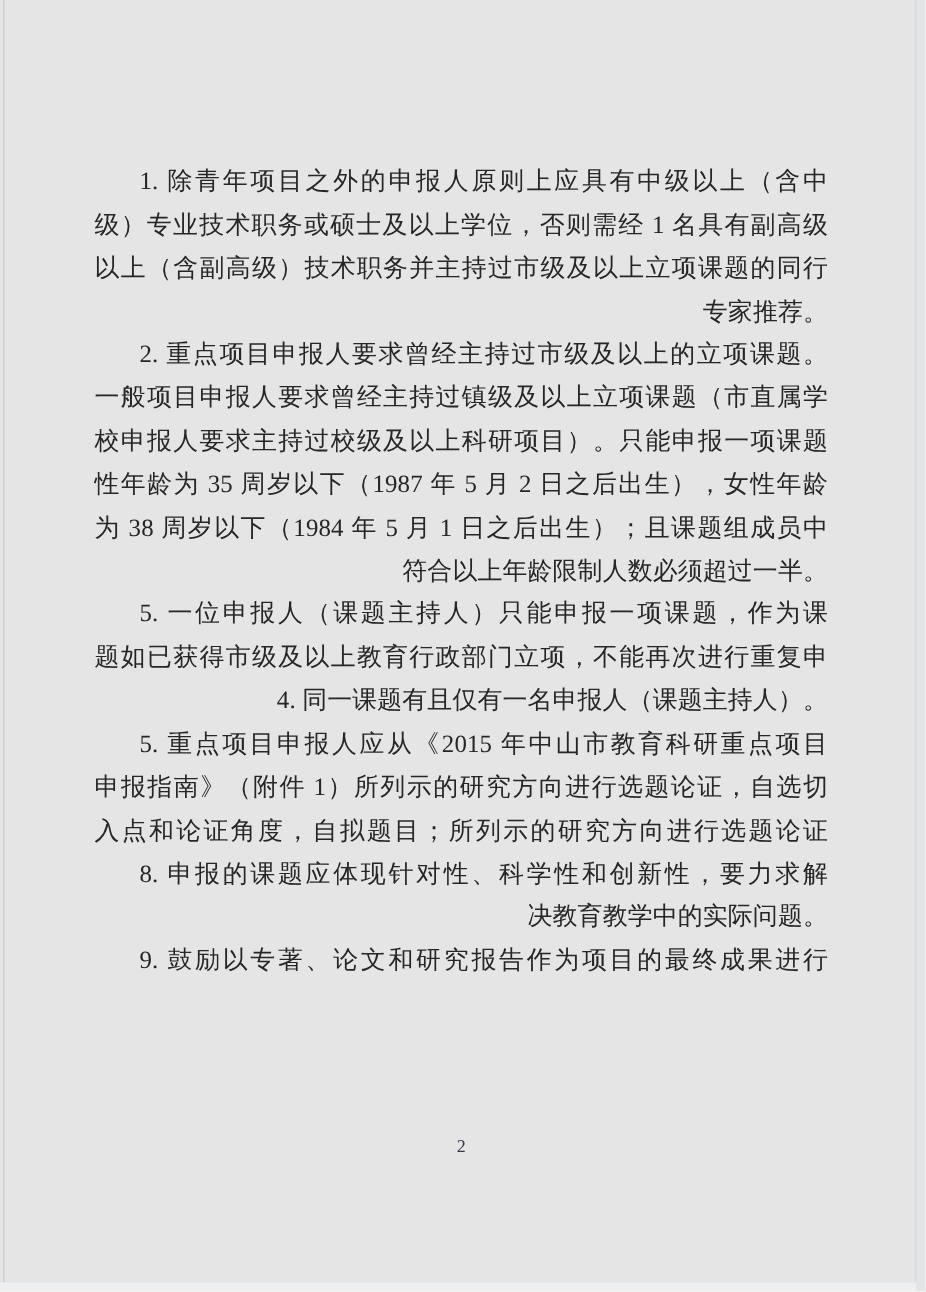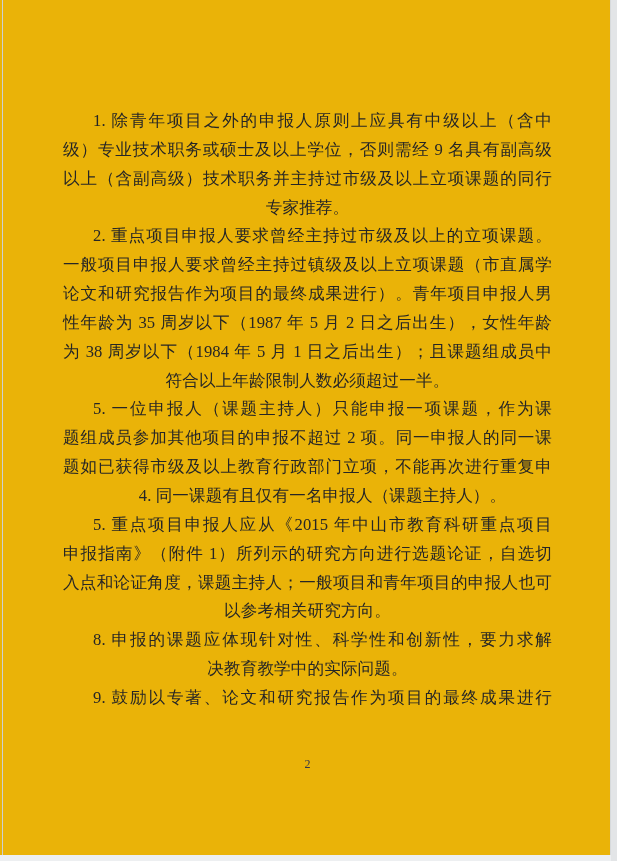--- a/index.html
+++ b/index.html
@@ -5,21 +5,21 @@
   html, body {
     margin: 0;
     padding: 0;
     background: #ffffff;
     font-family: "Liberation Serif", "DejaVu Serif", serif;
   }
   .viewport {
     position: relative;
     width: 617px;
     height: 861px;
-    background: #eab308;
+    background: #e5e5e5;
     overflow: hidden;
   }
   
   .edge-left {
     position: absolute;
     left: 2px; top: 0;
     width: 1px; height: 855px;
     background: #cdd0d3;
   }
   .edge-right {
@@ -40,21 +40,21 @@
     position: absolute;
     left: 63px;
     top: 107px;
     width: 489px;
     font-size: 16.6px;
     line-height: 28.85px;
     color: #262626;
     letter-spacing: 0.1px;
   }
   .line {
-    text-align: center;
+    text-align: right;
     white-space: normal;
   }
   .line.just {
     text-align: justify;
     text-align-last: justify;
     text-justify: inter-character;
   }
   .line.first {
     padding-left: 30px;
   }
@@ -71,36 +71,34 @@
 </head>
 <body>
 
 <div class="viewport">
   <div class="edge-left"></div>
   <div class="edge-right"></div>
   <div class="edge-bottom"></div>
 
   <div class="text-block">
       <div class="line first just">1. 除青年项目之外的申报人原则上应具有中级以上（含中</div>
-      <div class="line just">级）专业技术职务或硕士及以上学位，否则需经 9 名具有副高级</div>
+      <div class="line just">级）专业技术职务或硕士及以上学位，否则需经 1 名具有副高级</div>
       <div class="line just">以上（含副高级）技术职务并主持过市级及以上立项课题的同行</div>
       <div class="line">专家推荐。</div>
       <div class="line first just">2. 重点项目申报人要求曾经主持过市级及以上的立项课题。</div>
       <div class="line just">一般项目申报人要求曾经主持过镇级及以上立项课题（市直属学</div>
-      <div class="line just">论文和研究报告作为项目的最终成果进行）。青年项目申报人男</div>
+      <div class="line just">校申报人要求主持过校级及以上科研项目）。只能申报一项课题</div>
       <div class="line just">性年龄为 35 周岁以下（1987 年 5 月 2 日之后出生），女性年龄</div>
       <div class="line just">为 38 周岁以下（1984 年 5 月 1 日之后出生）；且课题组成员中</div>
       <div class="line">符合以上年龄限制人数必须超过一半。</div>
       <div class="line first just">5. 一位申报人（课题主持人）只能申报一项课题，作为课</div>
-      <div class="line just">题组成员参加其他项目的申报不超过 2 项。同一申报人的同一课</div>
       <div class="line just">题如已获得市级及以上教育行政部门立项，不能再次进行重复申</div>
       <div class="line first">4. 同一课题有且仅有一名申报人（课题主持人）。</div>
       <div class="line first just">5. 重点项目申报人应从《2015 年中山市教育科研重点项目</div>
       <div class="line just">申报指南》（附件 1）所列示的研究方向进行选题论证，自选切</div>
-      <div class="line just">入点和论证角度，课题主持人；一般项目和青年项目的申报人也可</div>
-      <div class="line">以参考相关研究方向。</div>
+      <div class="line just">入点和论证角度，自拟题目；所列示的研究方向进行选题论证</div>
       <div class="line first just">8. 申报的课题应体现针对性、科学性和创新性，要力求解</div>
       <div class="line">决教育教学中的实际问题。</div>
       <div class="line first just">9. 鼓励以专著、论文和研究报告作为项目的最终成果进行</div>
     </div>
 
   <div class="page-num">2</div>
 </div>
 
 </body></html>

